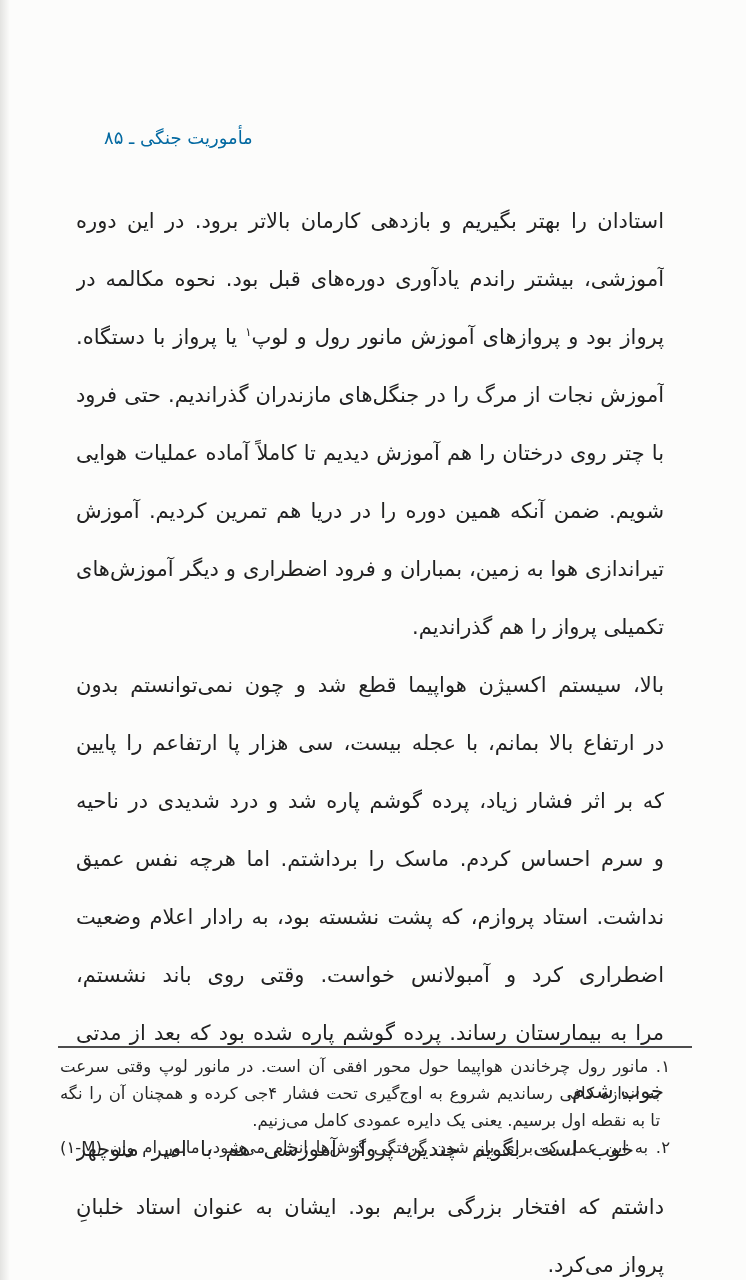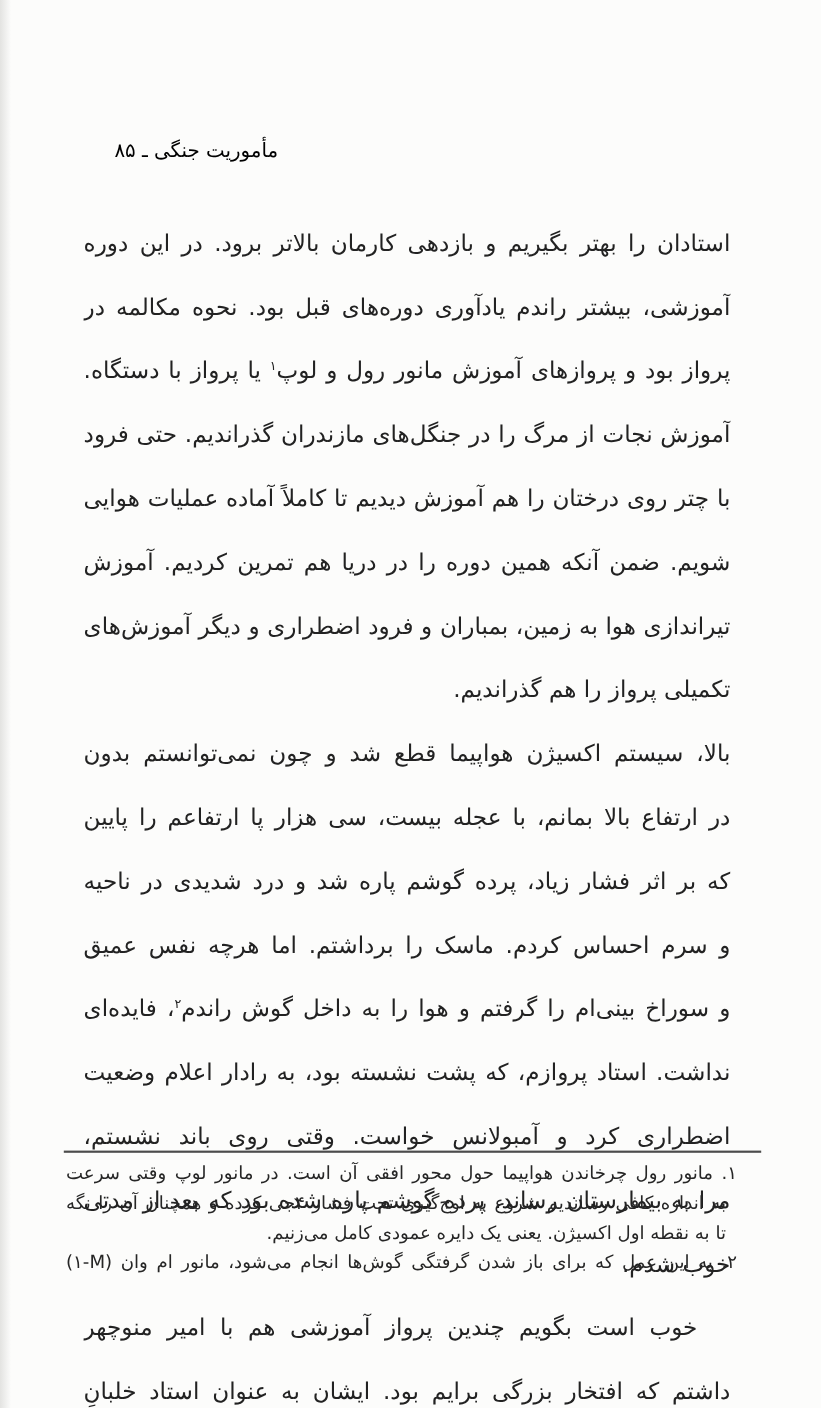--- a/index.html
+++ b/index.html
@@ -14,21 +14,21 @@
   }
   .edge-shade{
     position:absolute;left:0;top:0;bottom:0;width:10px;
     background:linear-gradient(to right,#e3e3e1,rgba(252,252,251,0));
     pointer-events:none;
   }
   .running-header{
     position:absolute;top:127px;left:104px;
     direction:rtl;
     font-size:18px;
-    color:#000000;
+    color:#0369a1;
     white-space:nowrap;
   }
   .body-block{
     position:absolute;top:183px;right:82px;width:588px;
     direction:rtl;
   }
   .bline{
     font-size:21px;
     line-height:39px;
     height:39px;
@@ -83,31 +83,30 @@
       <div class="bline"><span>پرواز بود و پروازهای آموزش مانور رول و لوپ</span><sup>۱</sup><span> یا پرواز با دستگاه.</span></div>
       <div class="bline">آموزش نجات از مرگ را در جنگل‌های مازندران گذراندیم. حتی فرود</div>
       <div class="bline">با چتر روی درختان را هم آموزش دیدیم تا کاملاً آماده عملیات هوایی</div>
       <div class="bline">شویم. ضمن آنکه همین دوره را در دریا هم تمرین کردیم. آموزش</div>
       <div class="bline">تیراندازی هوا به زمین، بمباران و فرود اضطراری و دیگر آموزش‌های</div>
       <div class="bline last">تکمیلی پرواز را هم گذراندیم.</div>
       <div class="bline">بالا، سیستم اکسیژن هواپیما قطع شد و چون نمی‌توانستم بدون اکسیژن</div>
       <div class="bline">در ارتفاع بالا بمانم، با عجله بیست، سی هزار پا ارتفاعم را پایین آوردم</div>
       <div class="bline">که بر اثر فشار زیاد، پرده گوشم پاره شد و درد شدیدی در ناحیه گوش</div>
       <div class="bline">و سرم احساس کردم. ماسک را برداشتم. اما هرچه نفس عمیق کشیدم</div>
-      <div class="bline"><span>و سوراخ بینی‌ام را گرفتم و هوا را به داخل گوش راندم</span><sup>۲</sup><span>، فایده‌ای</span></div>
       <div class="bline">نداشت. استاد پروازم، که پشت نشسته بود، به رادار اعلام وضعیت</div>
       <div class="bline">اضطراری کرد و آمبولانس خواست. وقتی روی باند نشستم، آمبولانس</div>
       <div class="bline">مرا به بیمارستان رساند. پرده گوشم پاره شده بود که بعد از مدتی مداوا</div>
       <div class="bline last">خوب شدم.</div>
       <div class="bline indent">خوب است بگویم چندین پرواز آموزشی هم با امیر منوچهر محققی</div>
       <div class="bline">داشتم که افتخار بزرگی برایم بود. ایشان به عنوان استاد خلبانِ همراهم</div>
       <div class="bline last">پرواز می‌کرد.</div>
     </div>
 
   <div class="footnote-rule"></div>
 
   <div class="footnote-block" id="footnote-lines">
       <div class="fline">۱. مانور رول چرخاندن هواپیما حول محور افقی آن است. در مانور لوپ وقتی سرعت هواپیما را</div>
       <div class="fline cont">به اندازه کافی رساندیم شروع به اوج‌گیری تحت فشار ۴جی کرده و همچنان آن را نگه می‌داریم</div>
-      <div class="fline last cont">تا به نقطه اول اکسیژن. یعنی یک دایره عمودی کامل می‌زنیم.</div>
+      <div class="fline last cont">تا به نقطه اول برسیم. یعنی یک دایره عمودی کامل می‌زنیم.</div>
       <div class="fline last">۲. به این عمل که برای باز شدن گرفتگی گوش‌ها انجام می‌شود، مانور ام وان ⁦(۱-M)⁩ می‌گویند.</div>
     </div>
 </div>
 
 </body></html>

